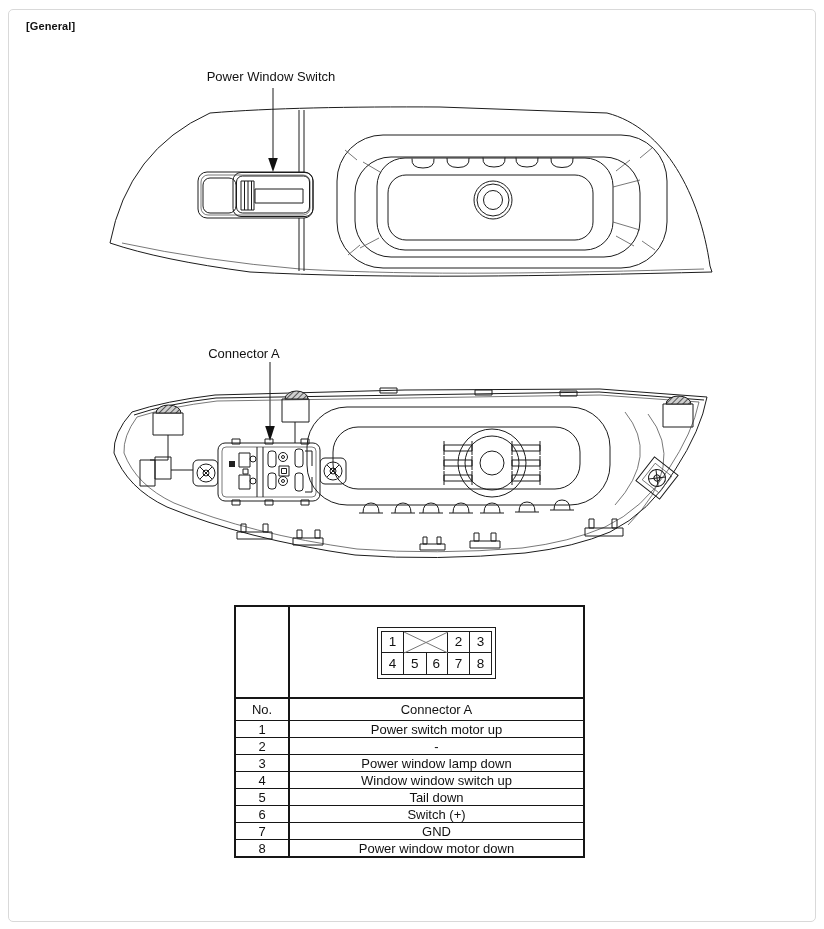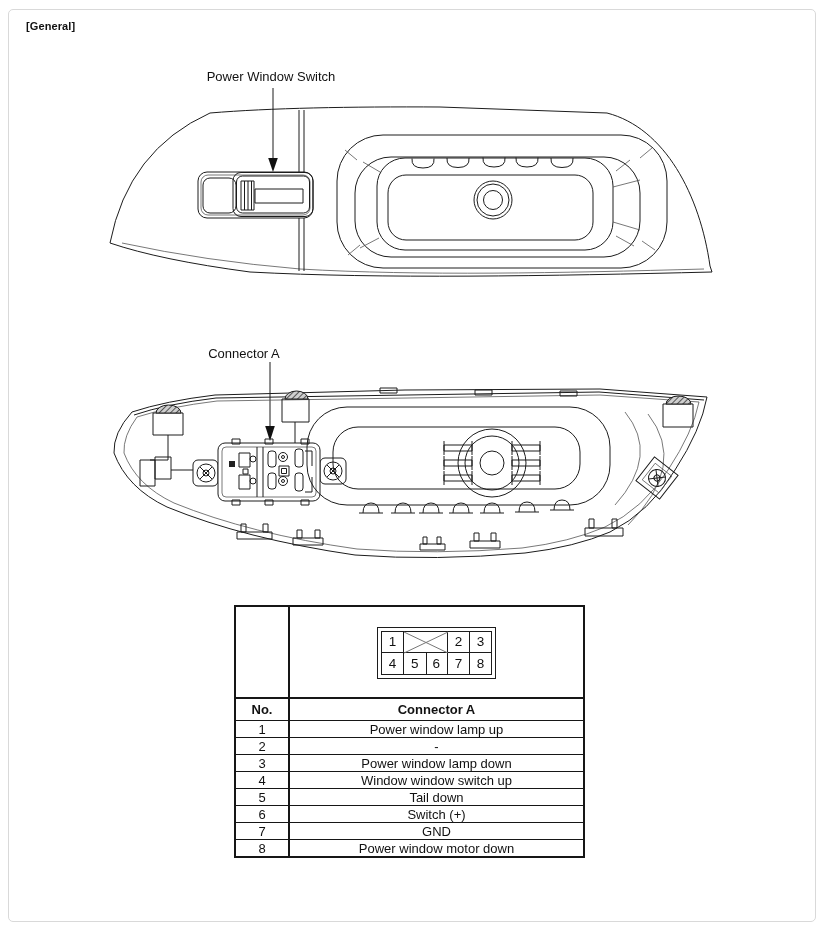--- a/index.html
+++ b/index.html
@@ -14,21 +14,21 @@
   .ln{fill:none;stroke:#1c1c1c;stroke-width:1px;}
   .thin{fill:none;stroke:#555;stroke-width:0.8px;}
   .wfill{fill:#fff;stroke:#1c1c1c;stroke-width:1px;}
   .dark{fill:url(#hatch);stroke:#1c1c1c;stroke-width:1px;}
   .arrow{fill:#111;stroke:none;}
   
   .conn-table{position:absolute;left:234px;top:605px;border-collapse:collapse;table-layout:fixed;width:351px;}
   .conn-table td{border:1px solid #161616;font-size:13px;text-align:center;vertical-align:middle;padding:0;line-height:1;}
   .conn-table{border:2px solid #161616;}
   .conn-table td.colno{width:52px;border-right:2px solid #161616;}
-  .conn-table tr.hdr td{font-weight:bold;border-top:2.5px solid #161616;border-bottom:1.5px solid #161616;height:21px;}
+  .conn-table tr.hdr td{font-weight:normal;border-top:2.5px solid #161616;border-bottom:1.5px solid #161616;height:21px;}
   .conn-table tr.diagrow td{height:90px;}
   .conn-table tr.datarow td{height:16px;}
   
   .pinbox{display:inline-block;border:1px solid #1c1c1c;padding:3px;background:#fff;margin-top:2px;}
   .pingrid{border:1px solid #1c1c1c;display:grid;grid-template-columns:22px 44px 22px 21px;grid-template-rows:21px 21px;}
   .pingrid .pc{border-right:1px solid #1c1c1c;border-bottom:1px solid #1c1c1c;display:flex;align-items:center;justify-content:center;font-size:13.5px;position:relative;}
   .pingrid .last{border-right:none;}
   .pingrid .brow{border-bottom:none;}
   .pingrid .xcell svg{position:absolute;left:0;top:0;}
   .pingrid .b5{position:relative;}
@@ -292,21 +292,21 @@
         </div>
       </div>
     </td>
   </tr>
   <tr class="hdr">
     <td class="colno">No.</td>
     <td>Connector A</td>
   </tr>
   <tr class="datarow">
         <td class="colno">1</td>
-        <td>Power window lamp up</td>
+        <td>Power switch motor up</td>
       </tr>
   <tr class="datarow">
         <td class="colno">2</td>
         <td>-</td>
       </tr>
   <tr class="datarow">
         <td class="colno">3</td>
         <td>Power window lamp down</td>
       </tr>
   <tr class="datarow">

